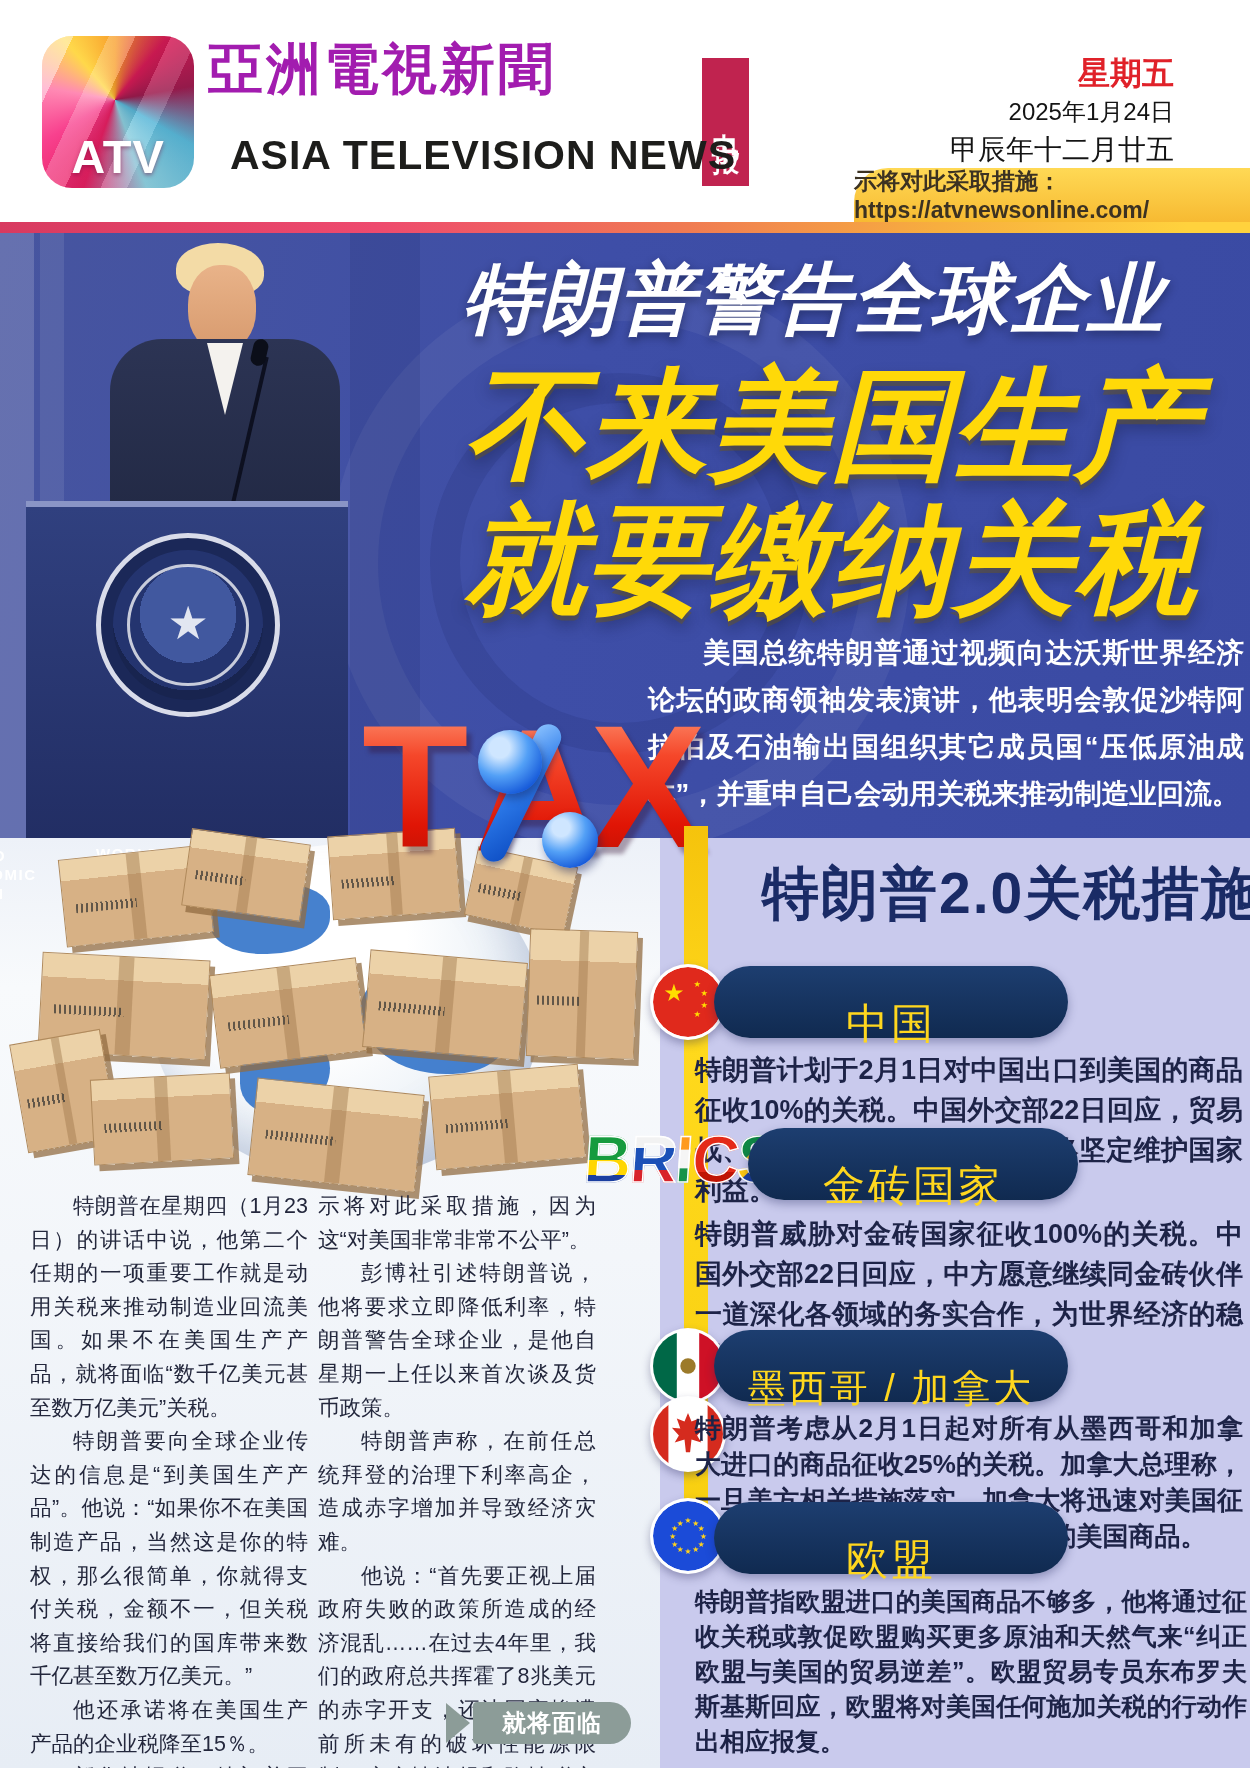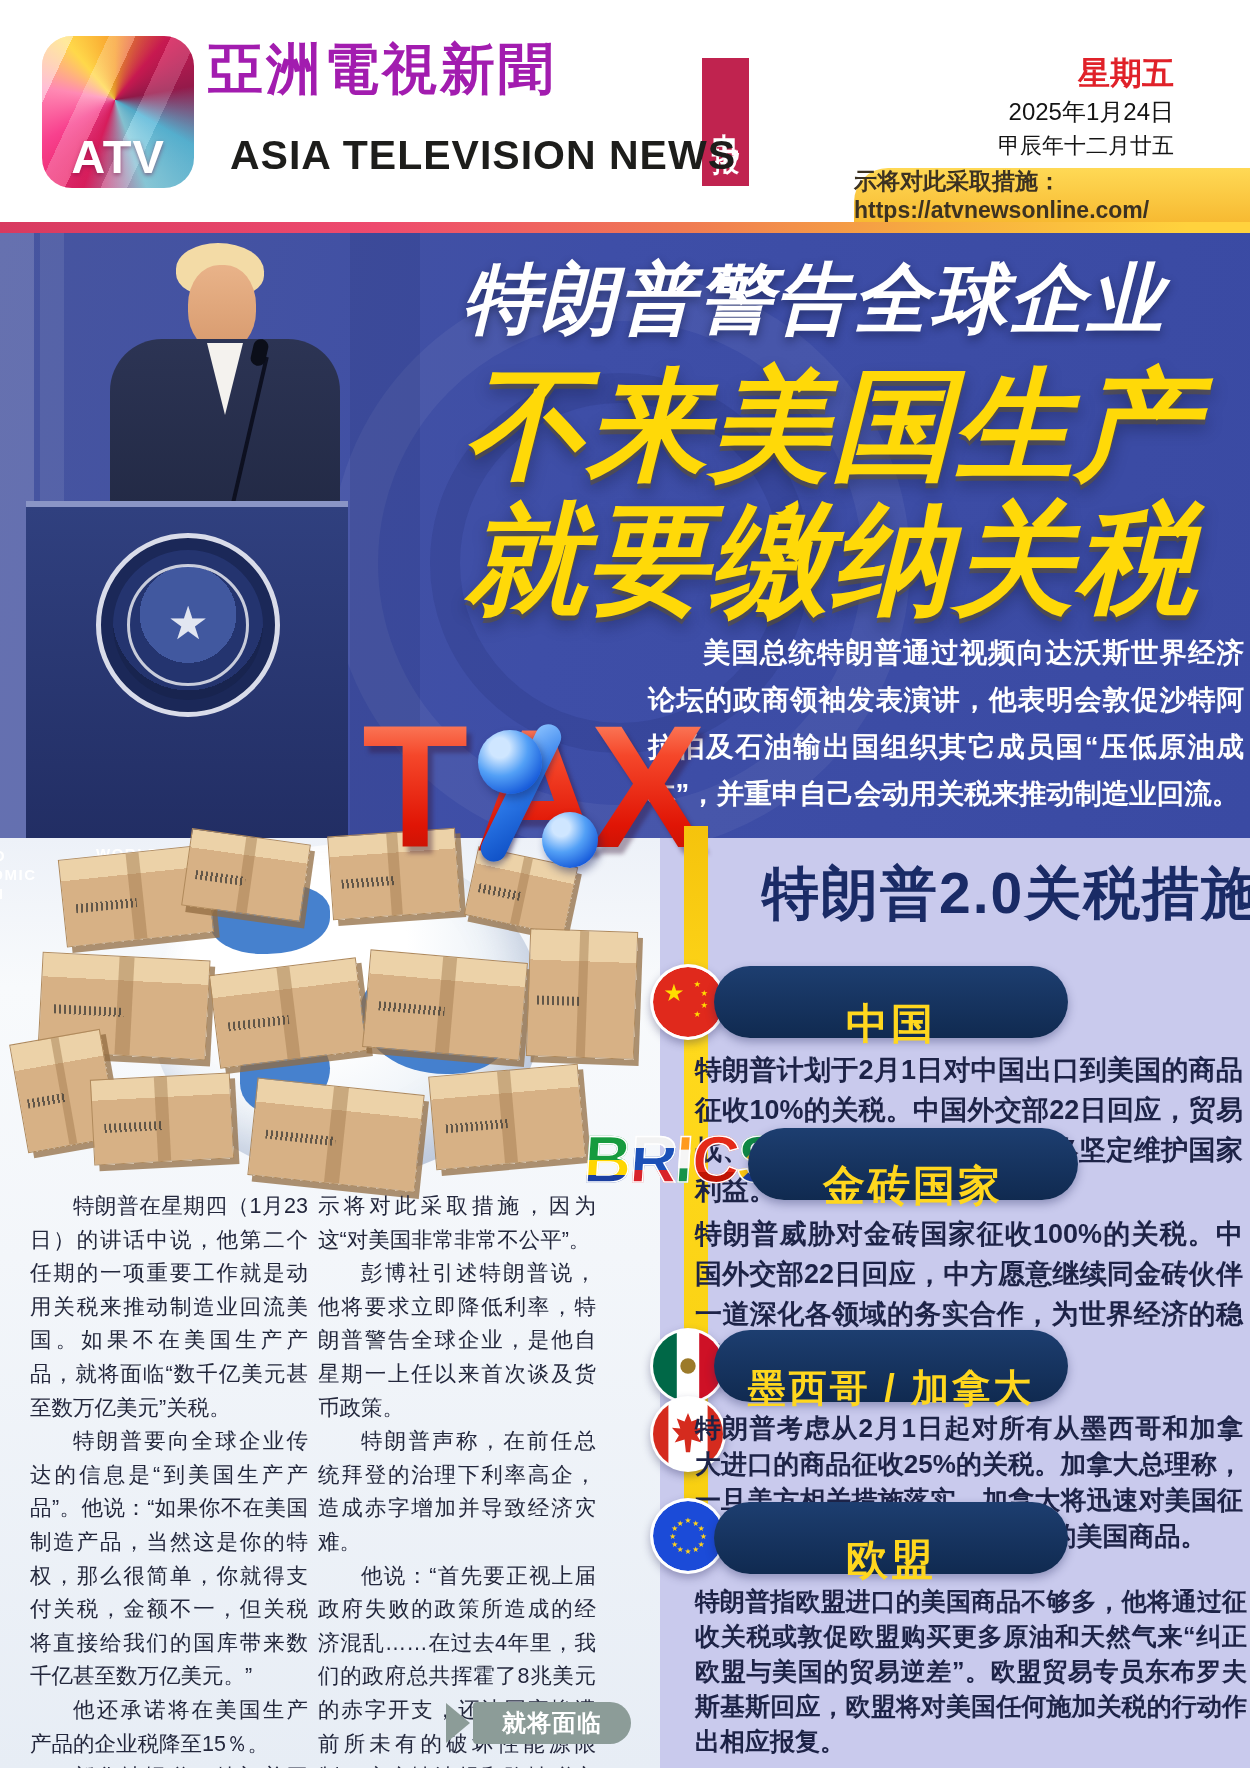--- a/index.html
+++ b/index.html
@@ -13,21 +13,21 @@
   .logo::before { content:""; position:absolute; inset:0;
           background: linear-gradient(115deg, rgba(255,255,255,.45) 0 14%, rgba(255,255,255,0) 14% 30%, rgba(255,255,255,.22) 30% 42%, rgba(0,0,0,.08) 42% 58%, rgba(255,255,255,.15) 58% 70%, rgba(0,0,0,.05) 70%); }
   .logo-text { position:absolute; left:0; right:0; bottom:4px; text-align:center; color:#fff; font-size:47px; font-weight:bold; letter-spacing:1px; text-shadow:0 2px 4px rgba(120,10,60,.5); }
   .masthead-cn { position:absolute; left:208px; top:42px; font-size:55px; font-weight:900; color:#a21caf; letter-spacing:3px; line-height:1; }
   .edition-badge { position:absolute; left:702px; top:58px; width:47px; height:128px; background:#c0234f; color:#fff;
           writing-mode:vertical-rl; text-orientation:upright; display:flex; align-items:center; justify-content:center;
           font-size:27px; font-weight:bold; letter-spacing:7px; }
   .masthead-en { position:absolute; left:210px; top:132px; font-size:41px; font-weight:bold; color:#1d1d1b; letter-spacing:1px;margin-left:20px; }
   .weekday { position:absolute; right:76px; top:52px; font-size:32px; font-weight:900; color:#e02129; }
   .date-greg { position:absolute; right:76px; top:96px; font-size:24px; color:#141414; }
-  .date-lunar { position:absolute; right:76px; top:131px; font-size:22px; color:#141414; }
+  .date-lunar { position:absolute; right:76px; top:131px; font-size:28px; color:#141414; }
   .link-banner { position:absolute; right:0; top:168px; width:396px; height:54px; background:linear-gradient(180deg,#ffd955,#f7ba32);
           border-radius:34px 0 0 0; display:flex; align-items:center; justify-content:center;
           font-size:23px; font-weight:bold; color:#3c3222; cursor:pointer; }
   .header-strip { position:absolute; left:0; top:222px; width:1250px; height:11px;
           background:linear-gradient(90deg,#d83a60 0%,#ee4a6e 30%,#f07b52 55%,#f7ae3f 75%,#ffd23d 95%); }
 
   
   .hero { position:absolute; left:0; top:233px; width:1250px; height:605px; overflow:hidden;
           background:linear-gradient(100deg,#47559f 0%, #3e4ea7 45%, #3a4aa3 100%); }
   .hero-emblem { position:absolute; left:330px; top:40px; width:580px; height:580px; border-radius:50%;
@@ -108,21 +108,21 @@
   .tl-bar { position:absolute; left:684px; top:-12px; width:24px; height:714px;
           background:linear-gradient(180deg,#f5c30c,#ffd91c 30%,#f8cf10); }
 
   .flag-circle { position:absolute; left:650px; width:76px; height:76px; border-radius:50%; overflow:hidden;
           border:3px solid rgba(255,255,255,.9); box-shadow:0 4px 8px rgba(40,40,90,.35); background:#fff; }
   .flag-circle svg { display:block; width:100%; height:100%; }
 
   .pill { position:absolute; left:714px; width:354px; height:72px; border-radius:38px;
           background:linear-gradient(180deg,#1d3e70,#102a50); box-shadow:0 4px 10px rgba(30,35,90,.35);
           display:flex; align-items:center; justify-content:center; }
-  .pill-label { font-size:42px; font-weight:700; color:#ffd71e; letter-spacing:3px;margin-top:44px; }
+  .pill-label { font-size:42px; font-weight:400; color:#ffd71e; letter-spacing:3px;margin-top:44px; }
 
   .sec-body { position:absolute; left:695px; width:548px; font-size:27px; line-height:40px; color:#1d2347; font-weight:600; text-align:justify; }
 
   .brics-letters { position:absolute; left:584px; top:288px; font-size:66px; font-weight:900; letter-spacing:-2px; line-height:1;
           -webkit-text-stroke:1.5px #fff; }
   .brics-letters span { -webkit-background-clip:text; background-clip:text; color:transparent; display:inline-block; transform:skewX(-4deg); }
   .br-b { background-image:linear-gradient(180deg,#169b3e 0 52%, #ffd600 52% 74%, #1b3fa0 74%); }
   .br-r { background-image:linear-gradient(180deg,#f2f2f2 0 34%, #1b50b8 34% 66%, #d8222a 66%); }
   .br-i { background-image:linear-gradient(180deg,#ff9a1e 0 36%, #f5f5f5 36% 64%, #18934a 64%); }
   .br-c { background-image:linear-gradient(180deg,#e42a18 0 70%, #c01505 70%); }

